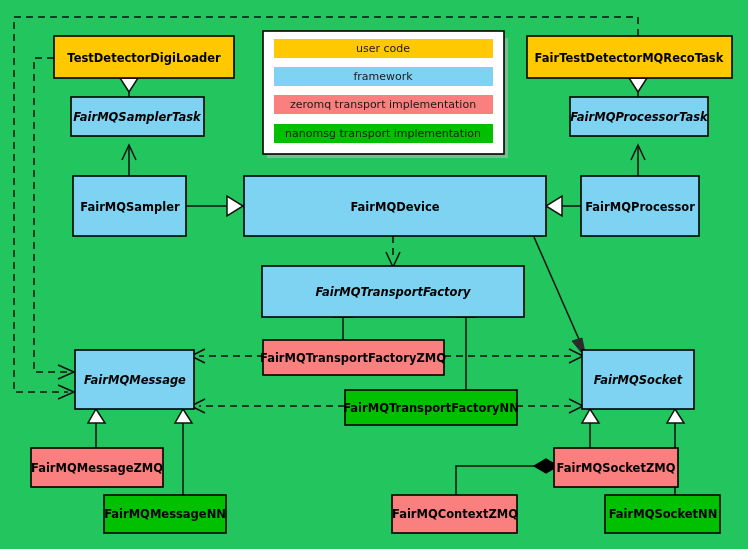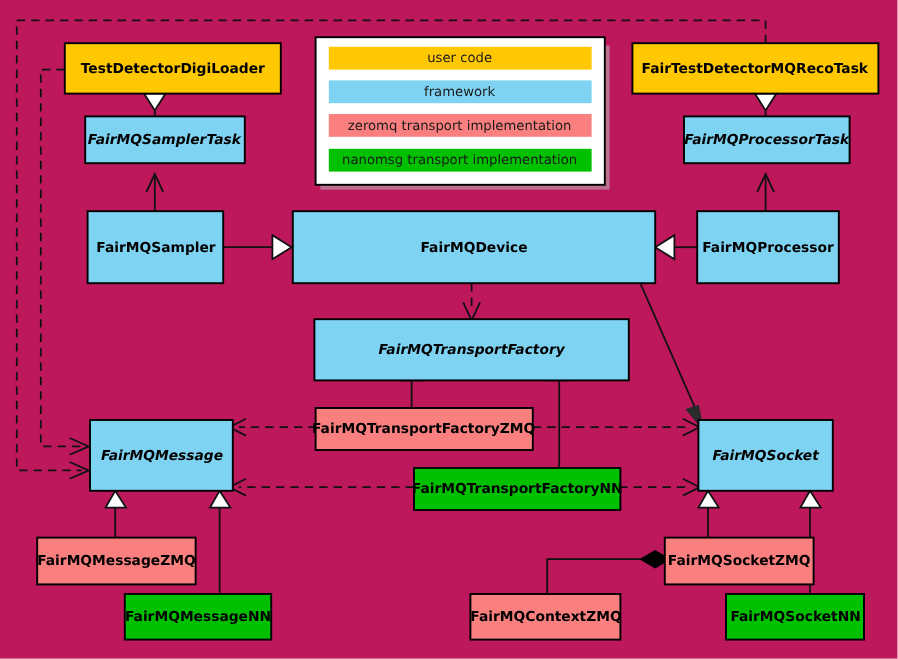--- a/index.html
+++ b/index.html
@@ -4,21 +4,21 @@
 <style>
   html, body {
     margin: 0;
     padding: 0;
     background: #ffffff;
   }
   #canvas {
     position: relative;
     width: 748px;
     height: 549px;
-    background: #be185d;
+    background: #22c55e;
     font-family: "DejaVu Sans", sans-serif;
     overflow: hidden;
   }
   svg.diagram {
     position: absolute;
     left: 0;
     top: 0;
     width: 748px;
     height: 549px;
   }

